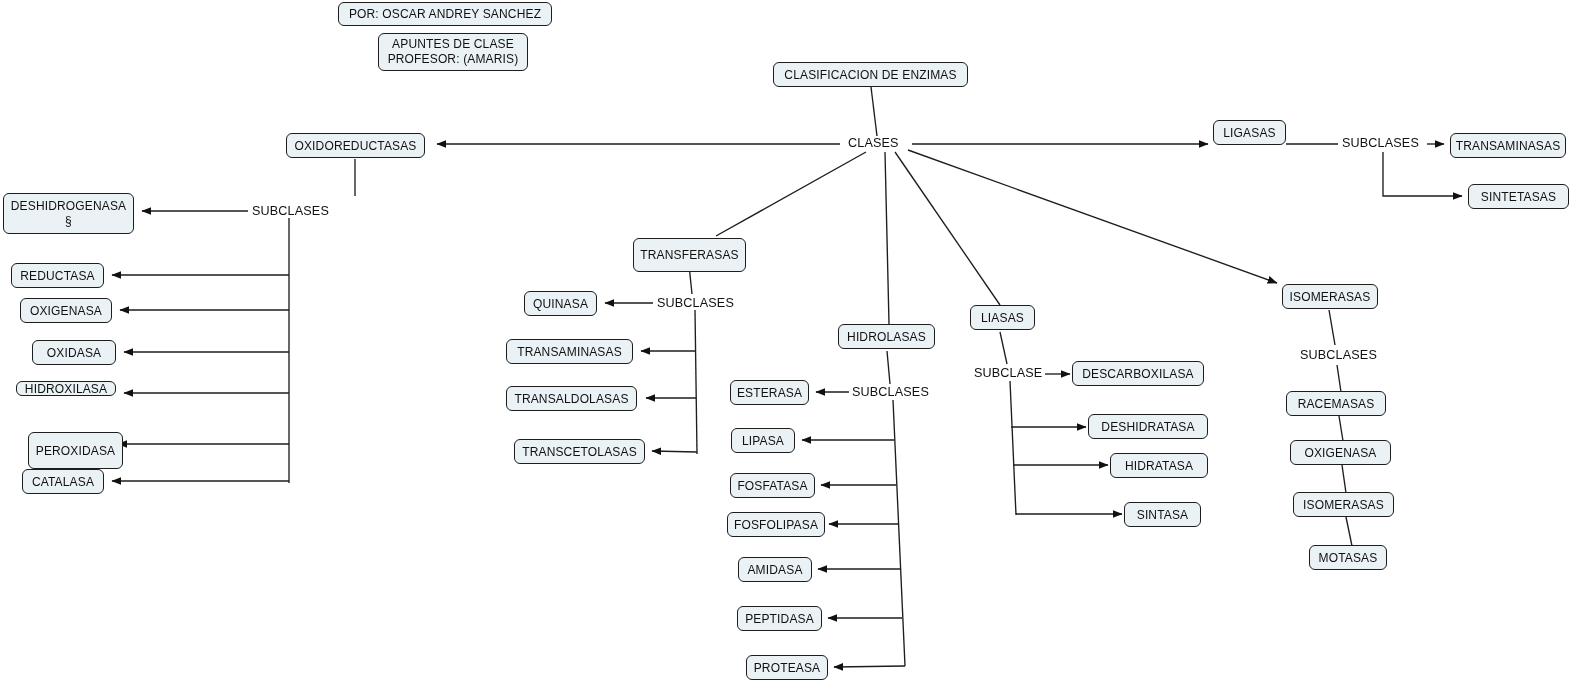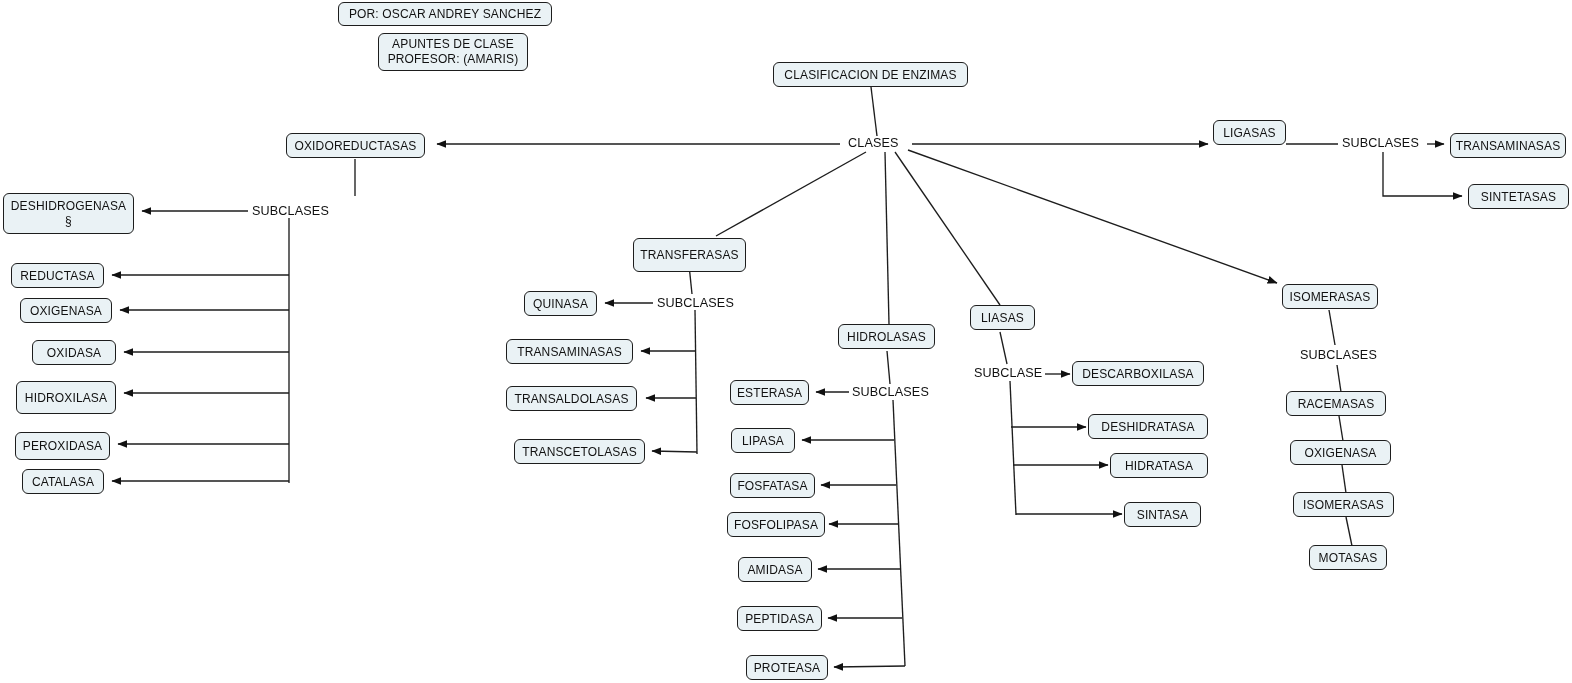--- a/index.html
+++ b/index.html
@@ -152,22 +152,22 @@
   <div class="edge-label" style="left:849px; top:385px;">SUBCLASES</div>
   <div class="edge-label" style="left:971px; top:366px;">SUBCLASE</div>
   <div class="edge-label" style="left:1297px; top:348px;">SUBCLASES</div>
   <div class="edge-label" style="left:1339px; top:136px;">SUBCLASES</div>
 
   <div class="node two-line" style="left:3px; top:193px; width:131px; height:41px;">DESHIDROGENASA
 §</div>
   <div class="node" style="left:11px; top:263px; width:93px; height:25px;">REDUCTASA</div>
   <div class="node" style="left:20px; top:298px; width:92px; height:25px;">OXIGENASA</div>
   <div class="node" style="left:32px; top:340px; width:84px; height:25px;">OXIDASA</div>
-  <div class="node" style="left:16px; top:381px; width:100px; height:33px;">HIDROXILASA</div>
-  <div class="node" style="left:15px; top:432px; width:95px; height:28px;">PEROXIDASA</div>
+  <div class="node" style="left:16px; top:381px; width:100px; height:15px;">HIDROXILASA</div>
+  <div class="node" style="left:28px; top:432px; width:95px; height:37px;">PEROXIDASA</div>
   <div class="node" style="left:22px; top:469px; width:82px; height:25px;">CATALASA</div>
 
   <div class="node" style="left:524px; top:291px; width:73px; height:25px;">QUINASA</div>
   <div class="node" style="left:506px; top:339px; width:127px; height:25px;">TRANSAMINASAS</div>
   <div class="node" style="left:506px; top:386px; width:131px; height:25px;">TRANSALDOLASAS</div>
   <div class="node" style="left:514px; top:439px; width:131px; height:25px;">TRANSCETOLASAS</div>
 
   <div class="node" style="left:730px; top:380px; width:79px; height:25px;">ESTERASA</div>
   <div class="node" style="left:731px; top:428px; width:64px; height:25px;">LIPASA</div>
   <div class="node" style="left:730px; top:473px; width:85px; height:25px;">FOSFATASA</div>

